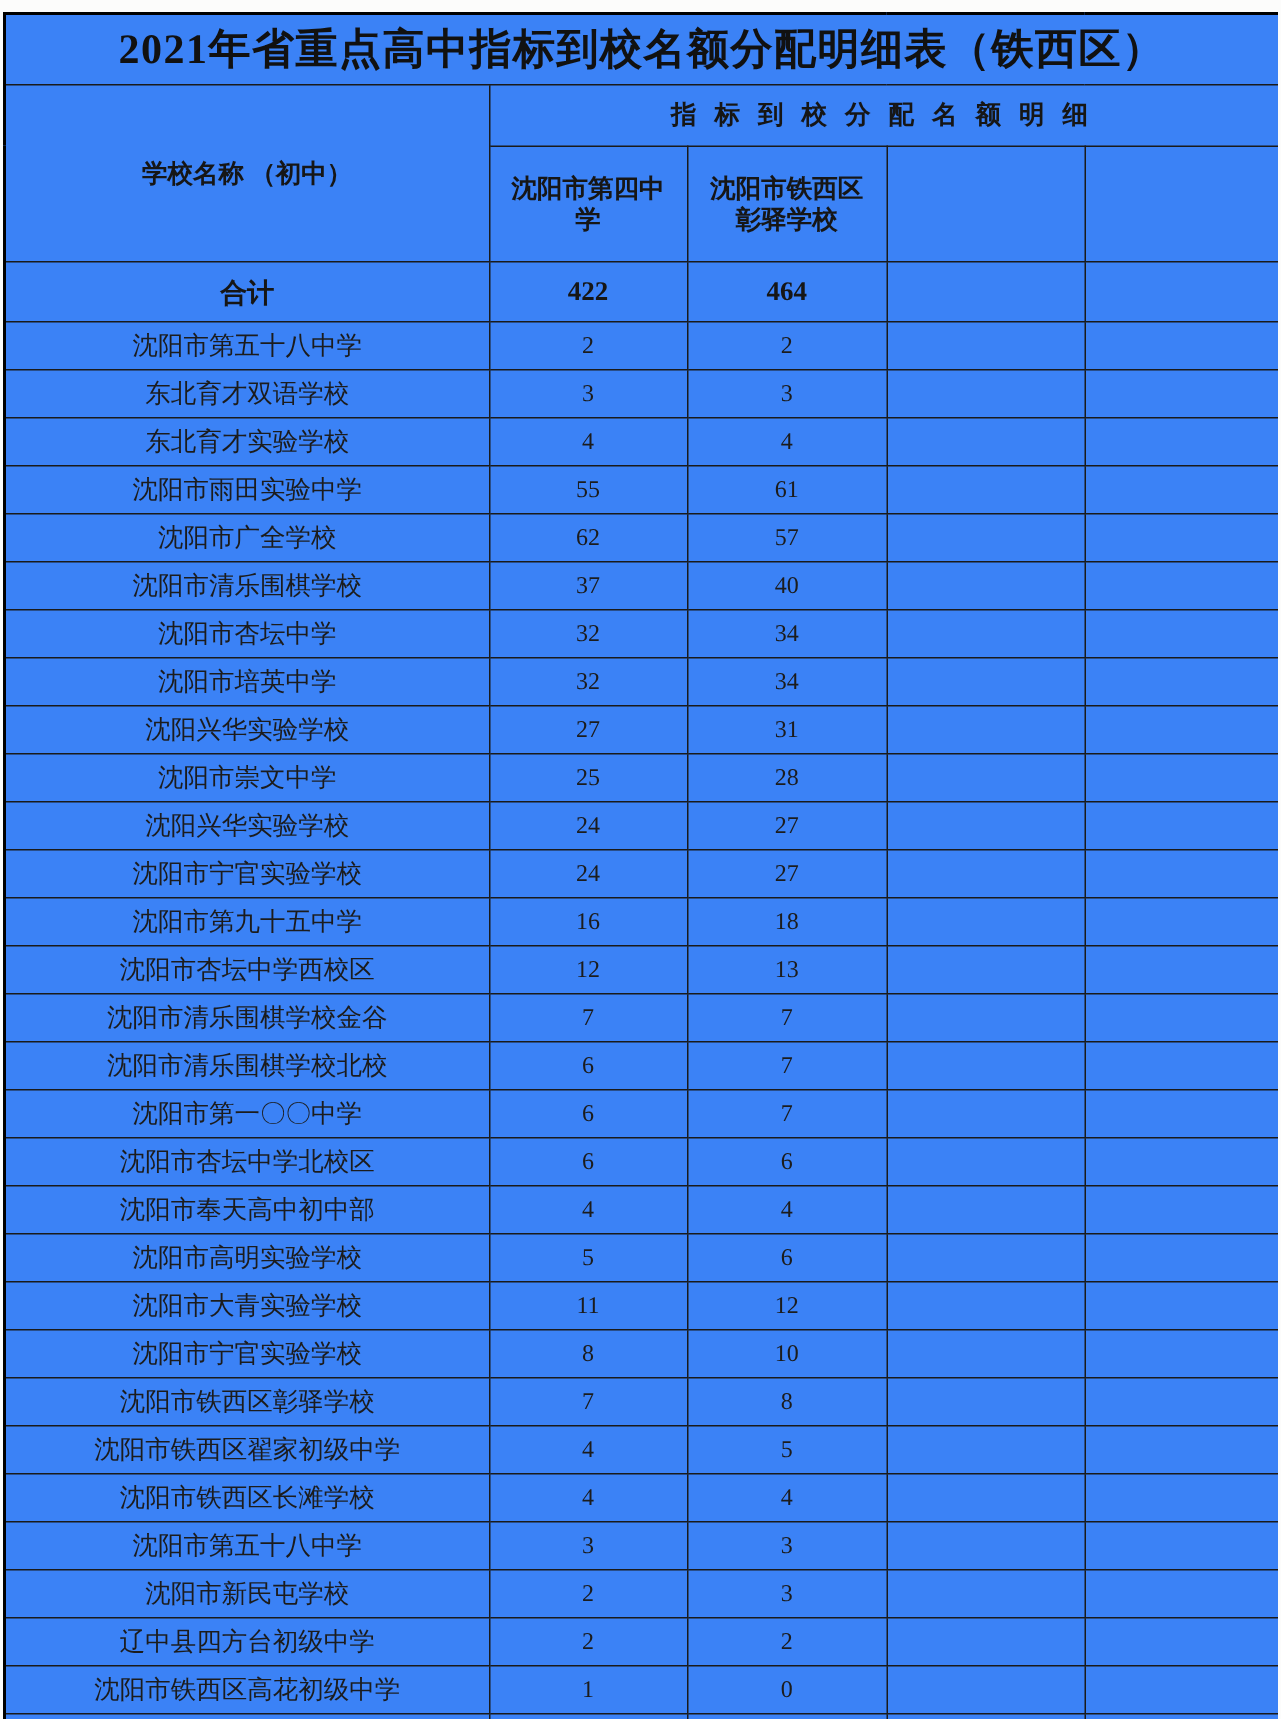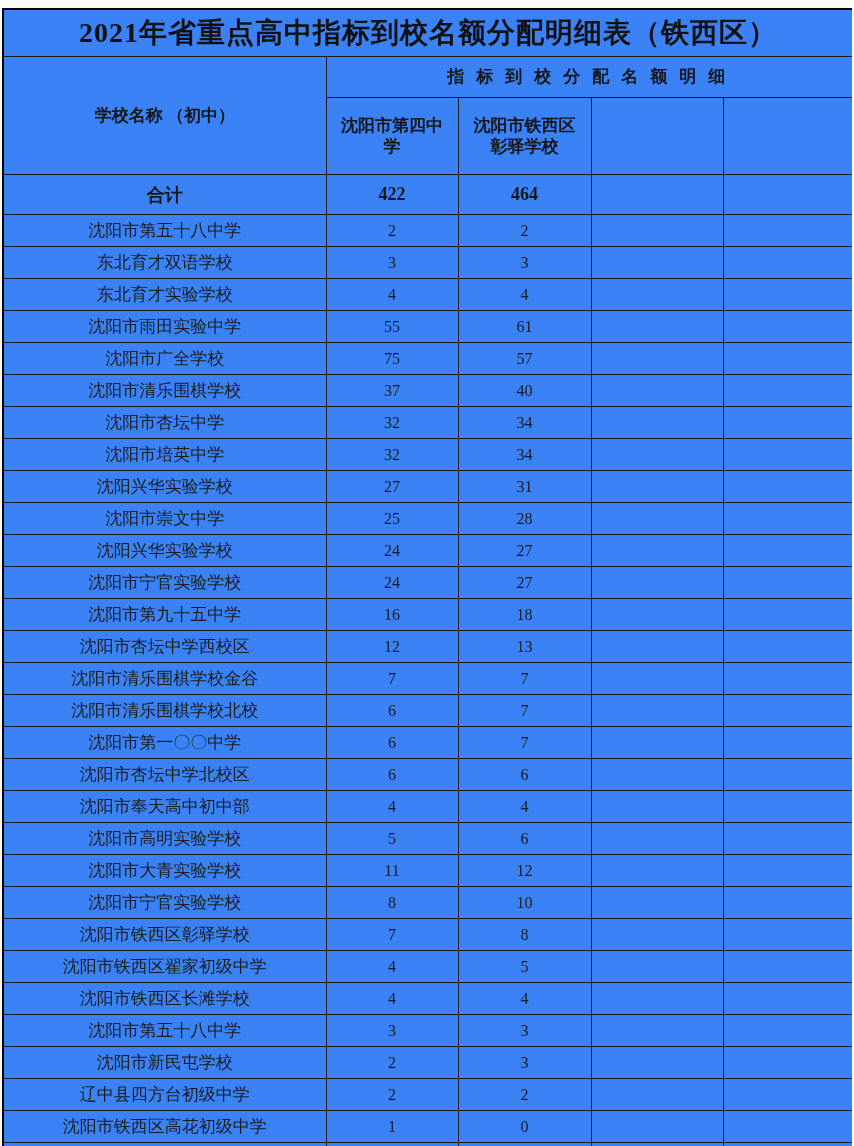--- a/index.html
+++ b/index.html
@@ -128,21 +128,21 @@
         </tr>
         <tr class="data-row">
           <td>沈阳市雨田实验中学</td>
           <td class="value-cell">55</td>
           <td class="value-cell">61</td>
           <td class="value-cell"></td>
           <td class="value-cell"></td>
         </tr>
         <tr class="data-row">
           <td>沈阳市广全学校</td>
-          <td class="value-cell">75</td>
+          <td class="value-cell">62</td>
           <td class="value-cell">57</td>
           <td class="value-cell"></td>
           <td class="value-cell"></td>
         </tr>
         <tr class="data-row">
           <td>沈阳市清乐围棋学校</td>
           <td class="value-cell">37</td>
           <td class="value-cell">40</td>
           <td class="value-cell"></td>
           <td class="value-cell"></td>

